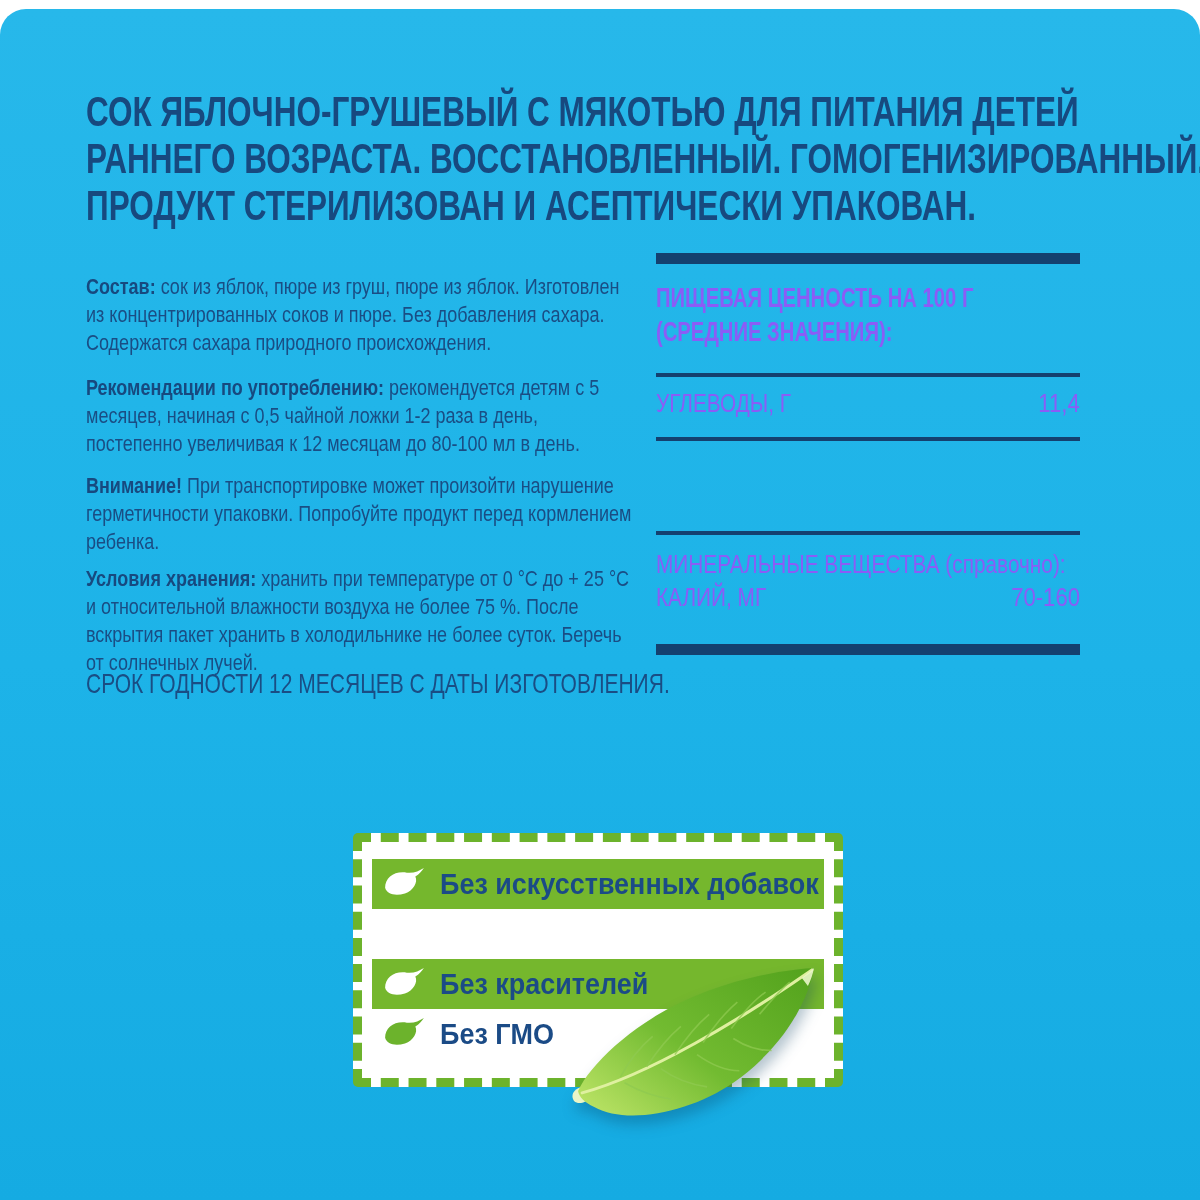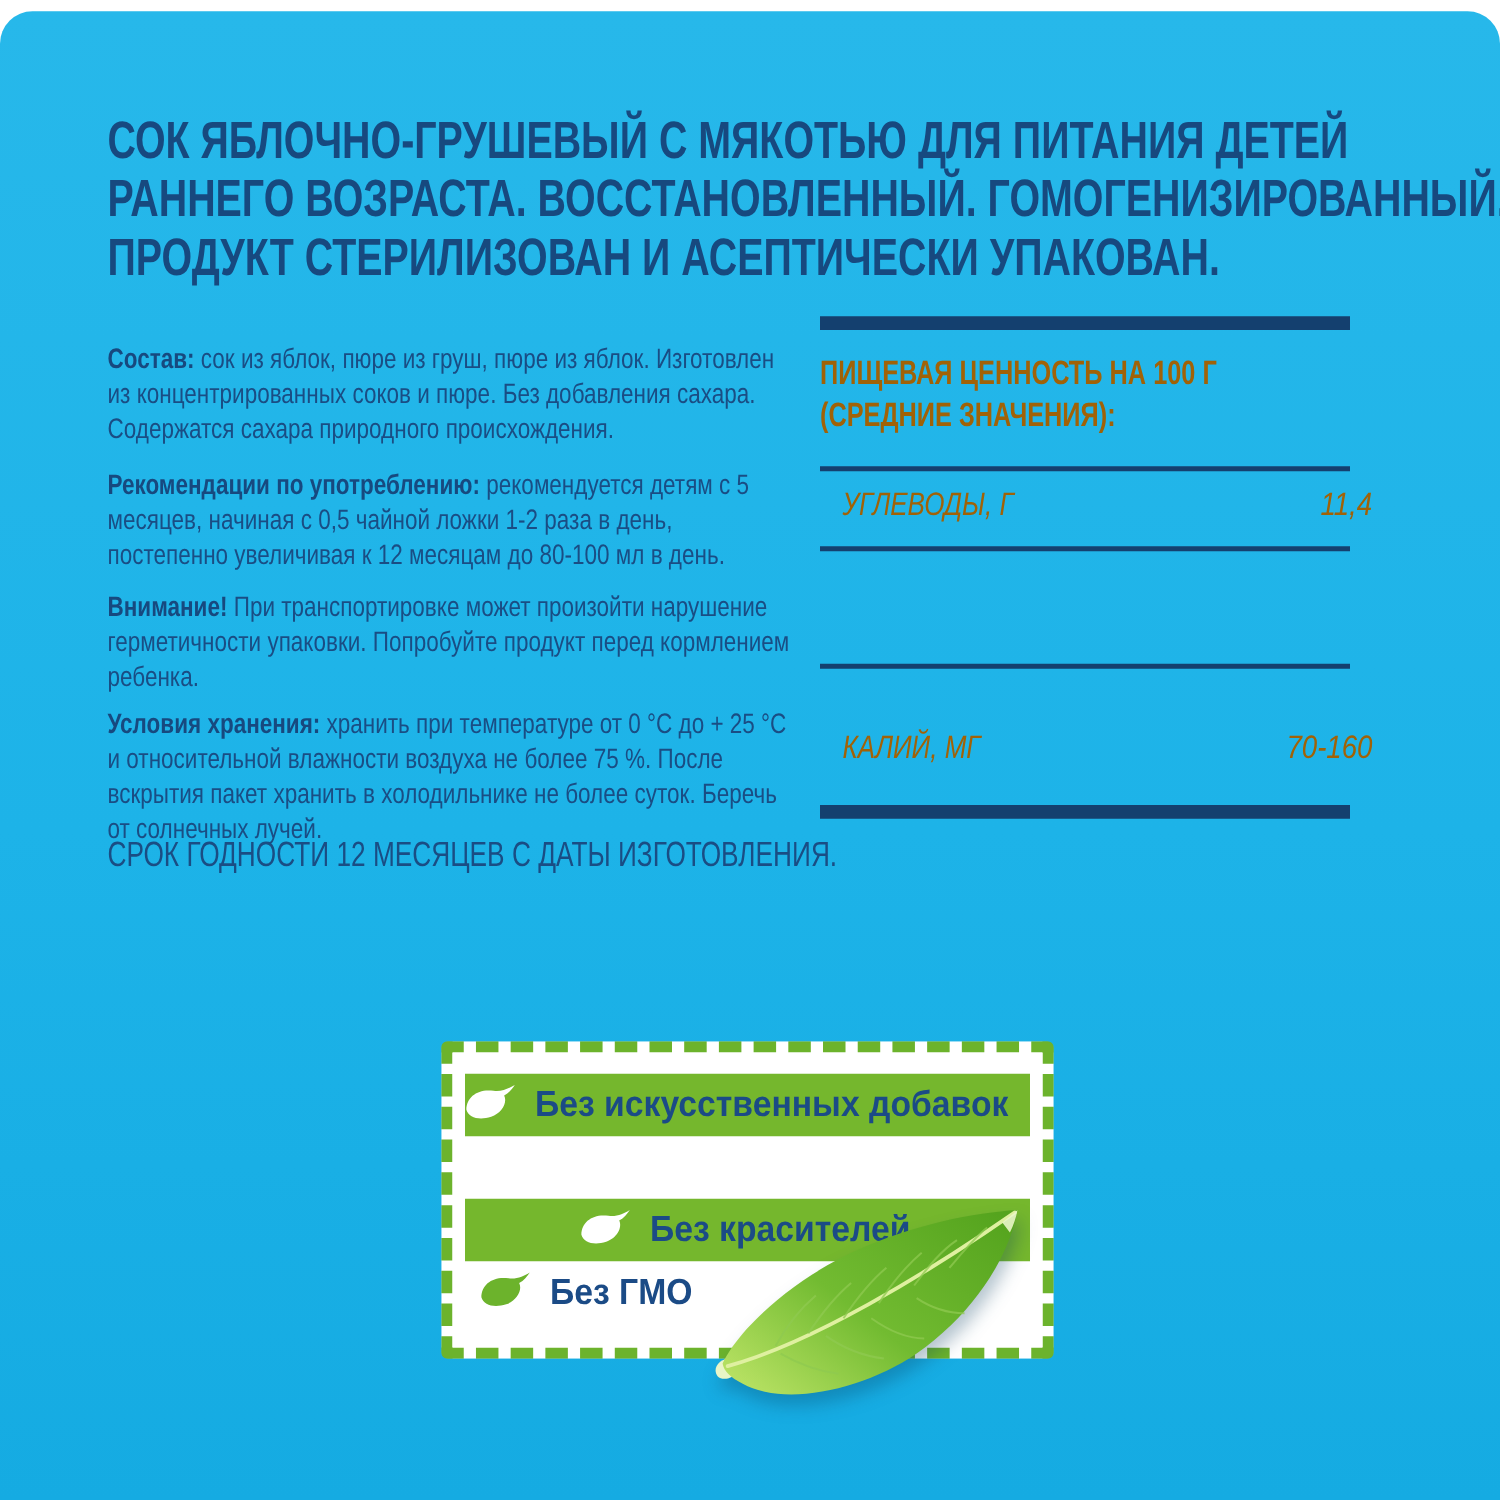--- a/index.html
+++ b/index.html
@@ -25,38 +25,38 @@
     transform:scaleX(.8);transform-origin:left top;
     color:#1a4d84;font-size:22.5px;line-height:28px;font-weight:400;
   }
   .para b{font-weight:700;color:#17497f;}
   .shelf{
     position:absolute;left:86px;top:668px;white-space:nowrap;
     transform:scaleX(.75);transform-origin:left top;
     color:#1a4d84;font-size:28px;font-weight:400;
   }
   
-  .ntable{position:absolute;left:656px;top:253px;width:424px;height:402px;color:#a16207;}
+  .ntable{position:absolute;left:656px;top:253px;width:424px;height:402px;color:#8b5cf6;}
   .bar{position:absolute;left:0;width:100%;height:11px;background:#14406f;}
   .rule{position:absolute;left:0;width:100%;height:4px;background:#14406f;}
   .nhead{position:absolute;left:0;top:28px;font-weight:700;font-size:27px;line-height:34px;}
   .nhead div{white-space:nowrap;transform:scaleX(.75);transform-origin:left top;}
-  .trow{position:absolute;left:18px;width:100%;height:33px;font-size:26px;line-height:33px;font-style:italic;}
+  .trow{position:absolute;left:0;width:100%;height:33px;font-size:26px;line-height:33px;}
   .tlabel{position:absolute;left:0;top:0;white-space:nowrap;
           transform:scaleX(.8);transform-origin:left top;}
   .tvalue{position:absolute;right:0;top:0;white-space:nowrap;
           transform:scaleX(.85);transform-origin:right top;}
   
   .badges{
     position:absolute;left:353px;top:833px;width:490px;height:254px;
     box-sizing:border-box;background:#ffffff;
     border:9px dashed #6cb32c;border-radius:5px;z-index:1;
   }
   .brow{position:absolute;left:10px;right:10px;height:50px;display:flex;align-items:center;}
-  .brow.banner{background:#75b72d;justify-content:center;}
+  .brow.banner{background:#75b72d;}
   .brow .ic{width:42px;height:34px;margin-left:11px;flex:0 0 auto;}
   .brow.banner .ic path{fill:#ffffff;}
   .brow.plain .ic path{fill:#6cb32c;}
   .brow .txt{
     margin-left:15px;color:#1b4b86;font-size:29px;font-weight:700;
     white-space:nowrap;transform:scaleX(.93);transform-origin:left center;
   }
   
   .leaf{
     position:absolute;left:568px;top:952px;width:252px;height:180px;z-index:2;
@@ -98,20 +98,23 @@
     <div class="trow" style="top:134px">
       <span class="tlabel">УГЛЕВОДЫ, Г</span>
       <span class="tvalue">11,4</span>
     </div>
 
     <div class="rule" style="top:184px"></div>
 
 
     <div class="rule" style="top:278px"></div>
 
+    <div class="trow" style="top:295px">
+      <span class="tlabel">МИНЕРАЛЬНЫЕ ВЕЩЕСТВА (справочно):</span>
+    </div>
     <div class="trow" style="top:328px">
       <span class="tlabel">КАЛИЙ, МГ</span>
       <span class="tvalue">70-160</span>
     </div>
 
     <div class="bar" style="top:391px"></div>
   </div>
 
   <div class="badges">
     <div class="brow banner" style="top:17px">

